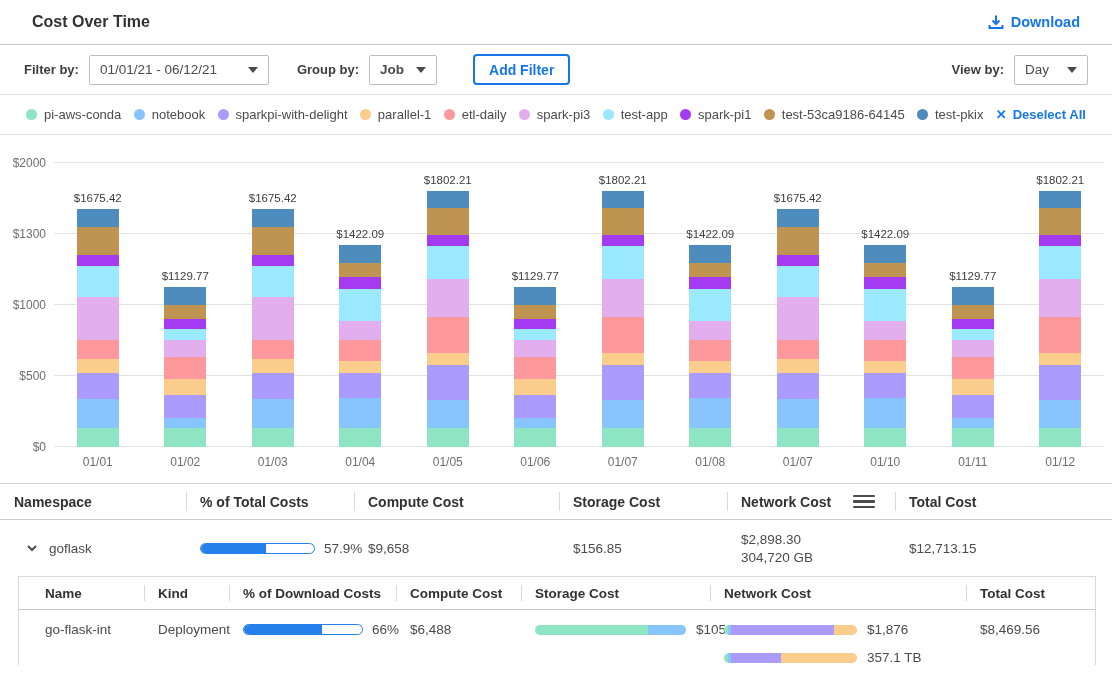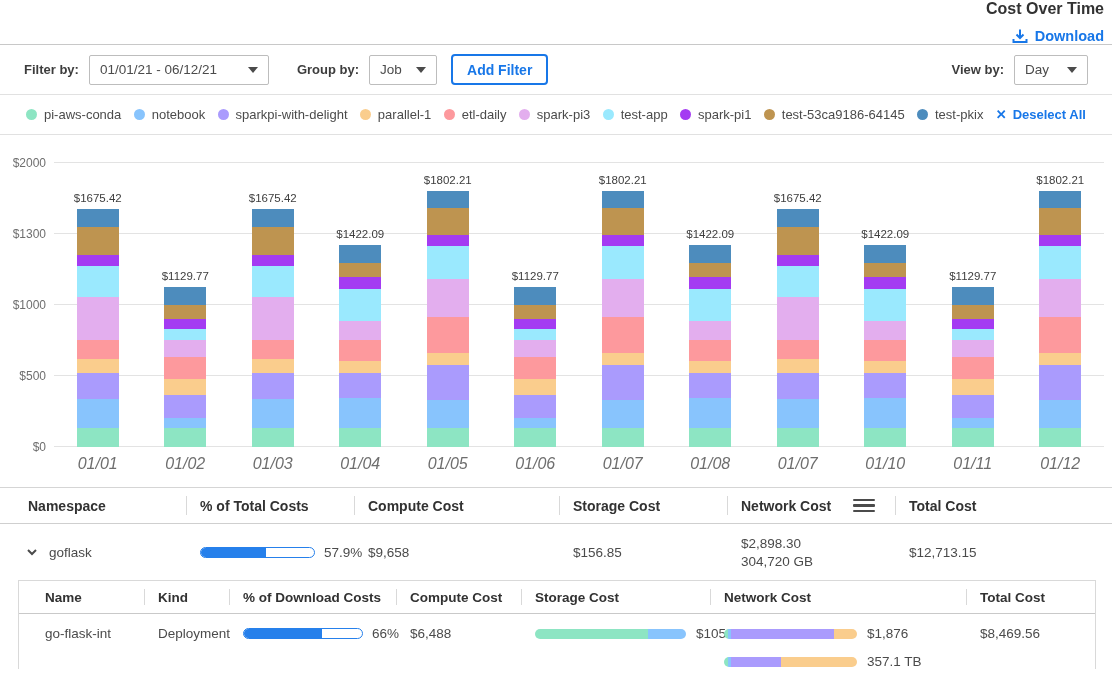--- a/index.html
+++ b/index.html
@@ -1,36 +1,36 @@
 <!DOCTYPE html>
 <html><head>
 <meta charset="utf-8">
 <style>
   * { box-sizing: border-box; margin: 0; padding: 0; }
   html,body { width:1112px; height:682px; overflow:hidden; background:#fff;
     font-family:"Liberation Sans", sans-serif; color:#4b4b4b; }
 
   
-  .topbar { display:flex; justify-content:space-between; align-items:flex-end;
-    height:45px; padding:0 8px; border-bottom:1px solid #c8c8c8;flex-direction:column; }
+  .topbar { display:flex; justify-content:space-between; align-items:center;
+    height:45px; padding:0 32px; border-bottom:1px solid #c8c8c8; }
   .page-title { font-size:16px; font-weight:bold; color:#323232; }
   .download-btn { display:flex; align-items:center; gap:7px; color:var(--accent);
     font-weight:bold; font-size:14.5px; cursor:pointer; background:none; border:none; }
 
   
   .toolbar { display:flex; align-items:center; height:50px; padding:0 24px;
     border-bottom:1px solid #e1e1e1; }
   .tb-label { font-size:13px; font-weight:bold; color:#3d3d3d; margin-right:10px; }
   .select { display:flex; align-items:center; justify-content:space-between; gap:10px;
     border:1px solid #bdbdbd; border-radius:2px; height:30px; padding:0 10px;
     font-size:13.5px; color:#4b4b4b; background:#fff; cursor:pointer; }
   .caret { width:0; height:0; border-left:5px solid transparent; border-right:5px solid transparent;
     border-top:6px solid #4b4b4b; }
   .daterange { width:180px; margin-right:28px; }
-  .groupby { width:68px; margin-right:14px; }
+  .groupby { width:68px; margin-right:36px;font-weight:bold; }
   .viewby { width:74px; }
   .add-filter-btn { height:31px; padding:0 14px; border:2px solid var(--accent); border-radius:4px;
     background:#fff; color:var(--accent); font-weight:bold; font-size:14px; cursor:pointer; }
   .tb-right { margin-left:auto; display:flex; align-items:center; }
 
   
   .legend { display:flex; align-items:center; justify-content:space-between;
     height:40px; padding:0 26px; border-bottom:1px solid #e1e1e1; }
   .legend-item { display:flex; align-items:center; gap:7px; font-size:13px; color:#4b4b4b; cursor:pointer; }
   .legend-dot { width:11px; height:11px; border-radius:50%; }
@@ -43,29 +43,29 @@
   .chart { display:flex; }
   .y-axis { width:54px; position:relative; height:284px; flex:0 0 54px; }
   .y-tick { position:absolute; right:8px; transform:translateY(50%); font-size:12px; color:#6e6e6e; }
   .plot { flex:1; position:relative; height:284px; }
   .gridline { position:absolute; left:0; right:0; height:1px; background:#e3e3e3; }
   .bars { position:absolute; left:0; right:0; top:0; bottom:0; display:flex; }
   .bar-slot { flex:1; display:flex; flex-direction:column; justify-content:flex-end; align-items:center; }
   .bar-value { font-size:11.5px; color:#3d3d3d; margin-bottom:5px; white-space:nowrap; }
   .bar-stack { width:42px; display:flex; flex-direction:column-reverse; }
   .x-labels { display:flex; margin-left:54px; padding-top:8px; }
-  .x-label { flex:1; text-align:center; font-size:16px; color:#6e6e6e;font-style:italic; }
+  .x-label { flex:1; text-align:center; font-size:12px; color:#6e6e6e; }
 
   
   .ns-table { margin-top:14px; border-top:1px solid #d5d5d5; }
   .ns-grid { display:grid; grid-template-columns:186px 168px 205px 168px 168px 1fr; }
   .ns-header { border-bottom:1px solid #cfcfcf; }
   .hcell { position:relative; display:flex; align-items:center; height:35px; padding:0 14px;
     font-size:14px; font-weight:bold; color:#323232; }
-  .hcell:first-child { padding-left:28px; }
+  .hcell:first-child { padding-left:14px; }
   .hcell:not(:first-child)::before { content:""; position:absolute; left:0; top:8px; bottom:8px;
     width:1px; background:#d9d9d9; }
   .hcell-flex { justify-content:space-between; }
   .burger { display:flex; flex-direction:column; gap:3px; width:22px; cursor:pointer; margin-right:6px; }
   .burger span { height:2.5px; background:#4b4b4b; border-radius:1px; }
   .cell { display:flex; align-items:center; padding:0 14px; font-size:13.5px; color:#4b4b4b; }
   .ns-row .cell { height:56px; }
   .ns-row .cell:first-child { padding-left:26px; gap:11px; }
   .two-line { flex-direction:column; align-items:flex-start; justify-content:center; gap:3px; }
   .chev { width:12px; height:12px; flex:0 0 12px; cursor:pointer; }

